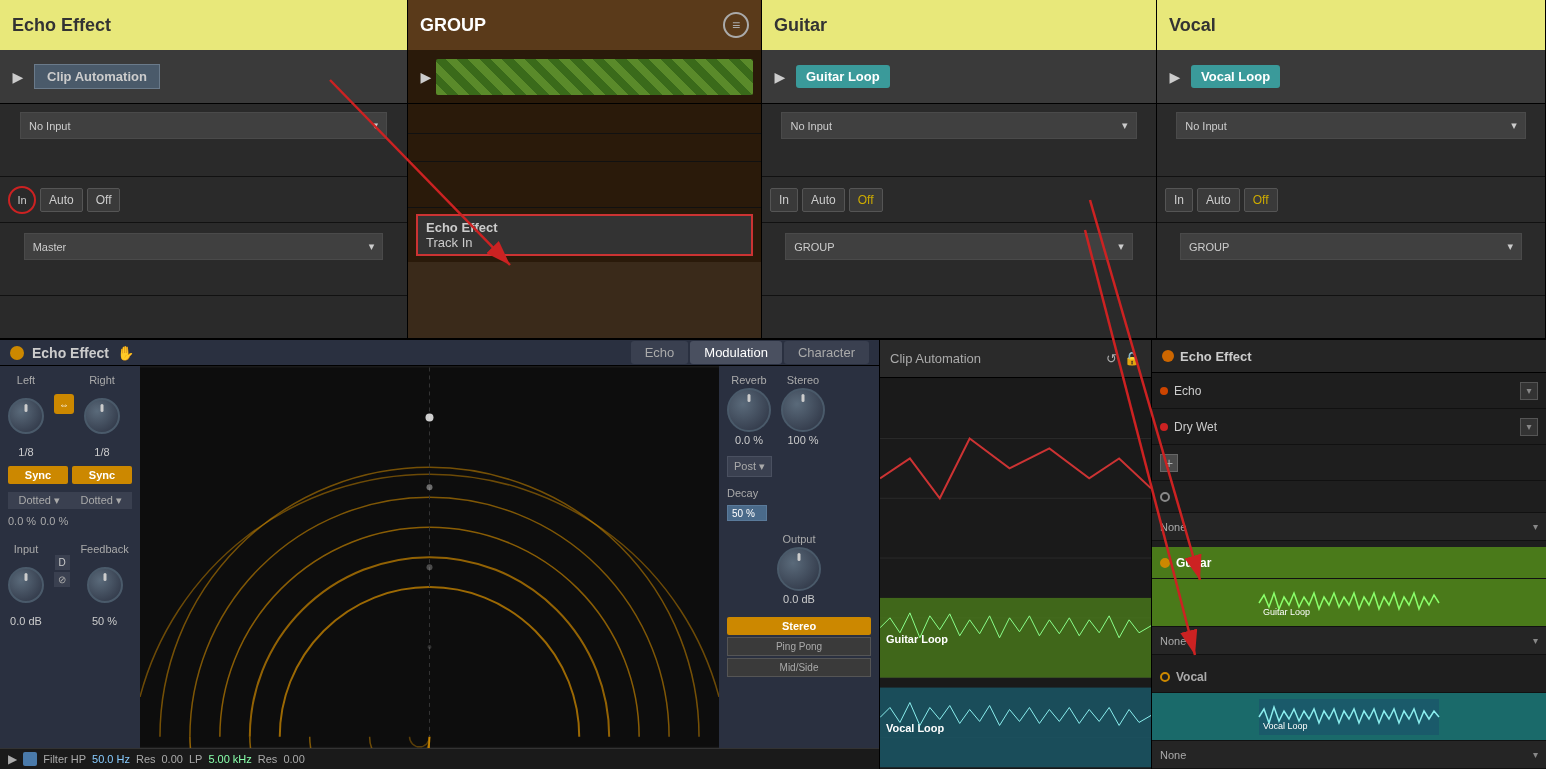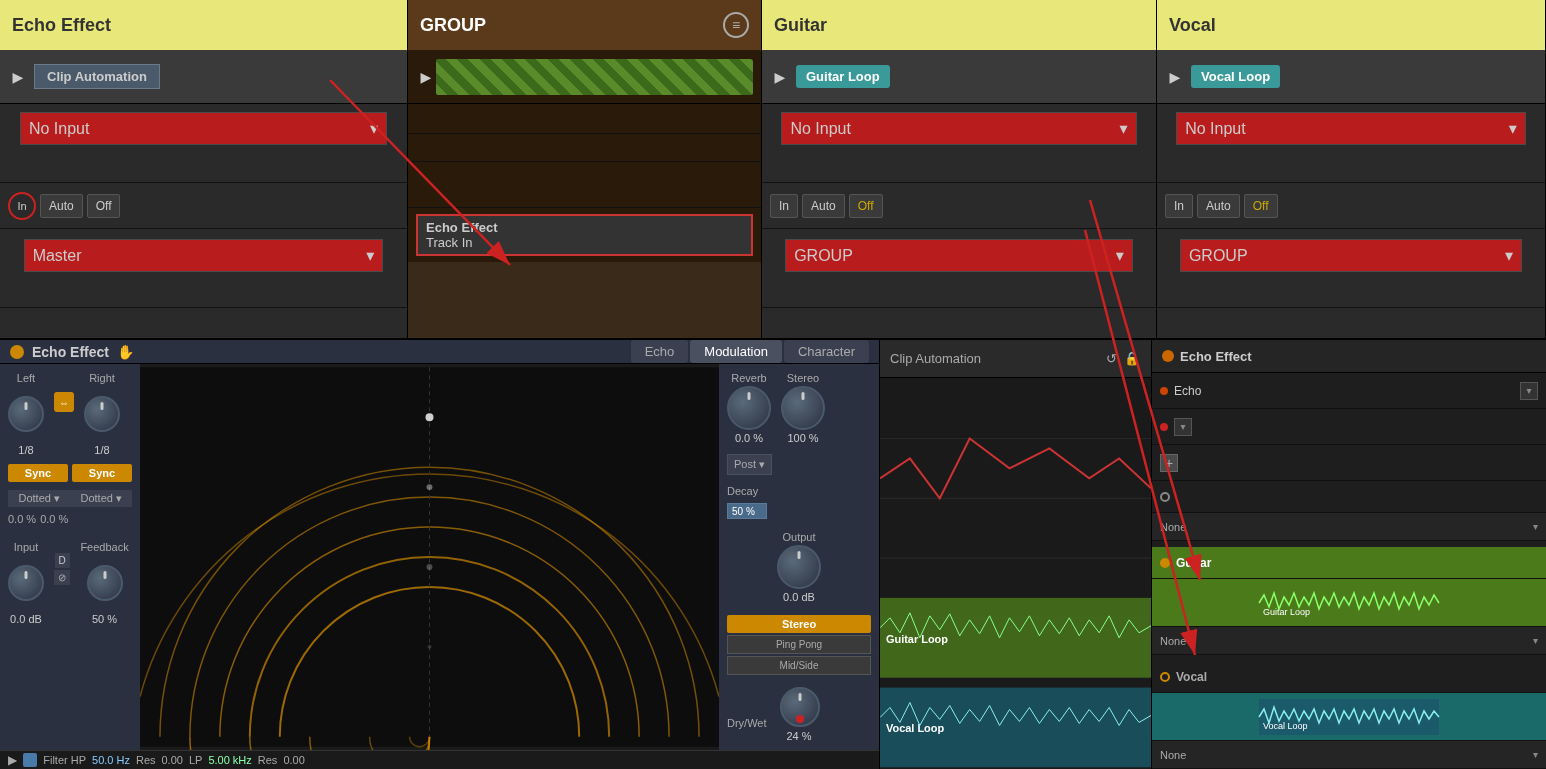--- a/index.html
+++ b/index.html
@@ -428,28 +428,28 @@
       position: relative;
       overflow: hidden;
     }
     .waveform-svg { width: 100%; height: 100%; }
 
     
     .styled-dropdown {
       display: flex;
       align-items: center;
       justify-content: space-between;
-      background: #b91c1c;
+      background: #404040;
       border: 1px solid #4a4a4a;
       padding: 6px 8px;
       cursor: pointer;
       width: 92%;
       margin: 4px auto;
       color: #ccc;
-      font-size: 16px;
+      font-size: 11px;
     }
 
     .input-area {
       padding: 4px;
       background: #2a2a2a;
     }
 
     .two-row-output {
       background: #333;
       border: 2px solid #cc3333;
@@ -777,29 +777,20 @@
           <div class="ctrl-group">
             <span class="ctrl-label">Output</span>
             <div class="knob" style="width:44px;height:44px;"></div>
             <span class="ctrl-value">0.0 dB</span>
           </div>
           <div style="display:flex; flex-direction:column; gap:2px; margin-top:6px;">
             <button class="stereo-btn">Stereo</button>
             <button class="ping-pong-btn">Ping Pong</button>
             <button class="mid-side-btn">Mid/Side</button>
           </div>
-          <div style="position:relative; margin-top:6px;">
-            <span class="drywet-label">Dry/Wet</span>
-            <div style="position:relative; display:inline-block; margin-left:10px;">
-              <div class="knob" style="width:40px;height:40px;">
-                <div class="dry-dot"></div>
-              </div>
-            </div>
-            <div style="color:#ccc; font-size:11px; text-align:center;">24 %</div>
-          </div>
         </div>
       </div>
 
       <div class="echo-filter-bar">
         <span class="filter-play">▶</span>
         <div class="filter-sq"></div>
         <span class="filter-text">Filter HP</span>
         <span class="filter-val">50.0 Hz</span>
         <span class="filter-text">Res</span>
         <span class="filter-text">0.00</span>
@@ -850,20 +841,21 @@
       <div class="right-list">
 
         <div class="right-item">
           <div class="right-dot orange"></div>
           <span class="right-label">Echo</span>
           <div class="right-dd">▾</div>
         </div>
 
         <div class="right-item">
           <div class="right-dot red"></div>
+          <span class="right-label">Dry Wet</span>
           <div class="right-dd">▾</div>
         </div>
 
         <div class="right-item">
           <div class="right-plus">+</div>
         </div>
 
         <div class="right-section-header">
           <div class="section-indicator"></div>
         </div>

